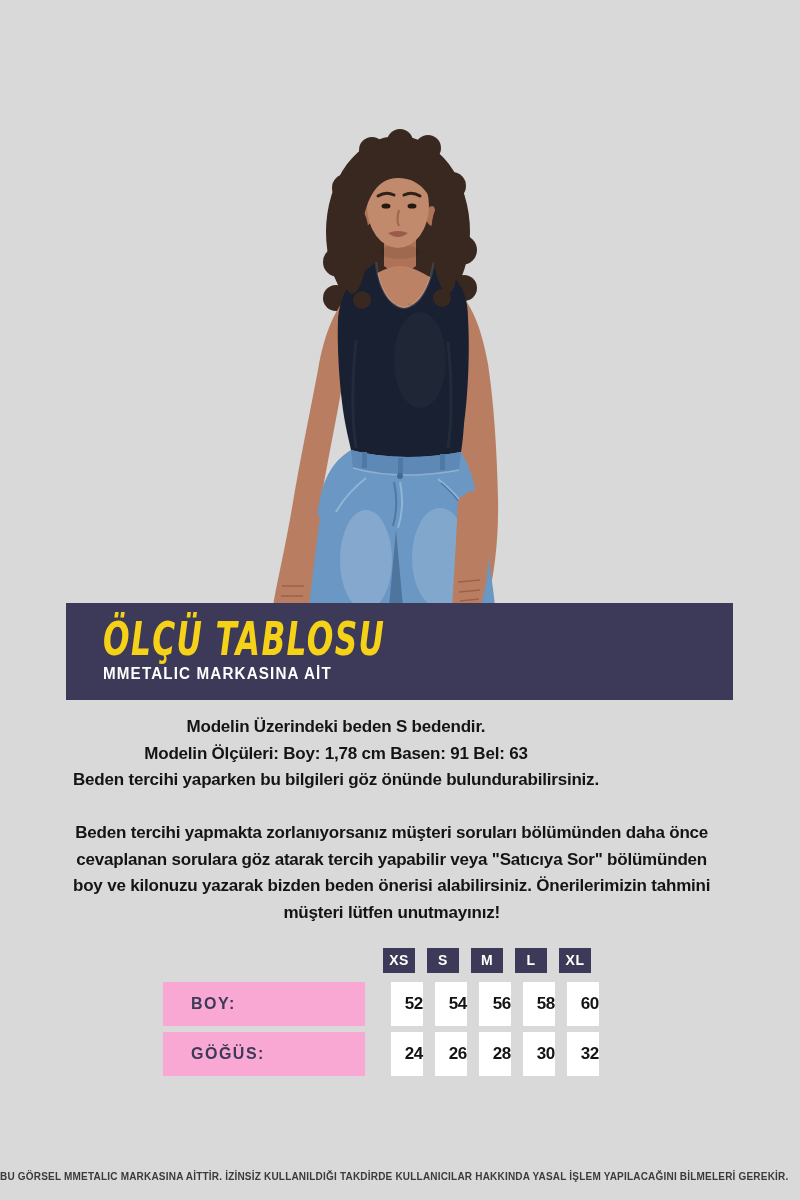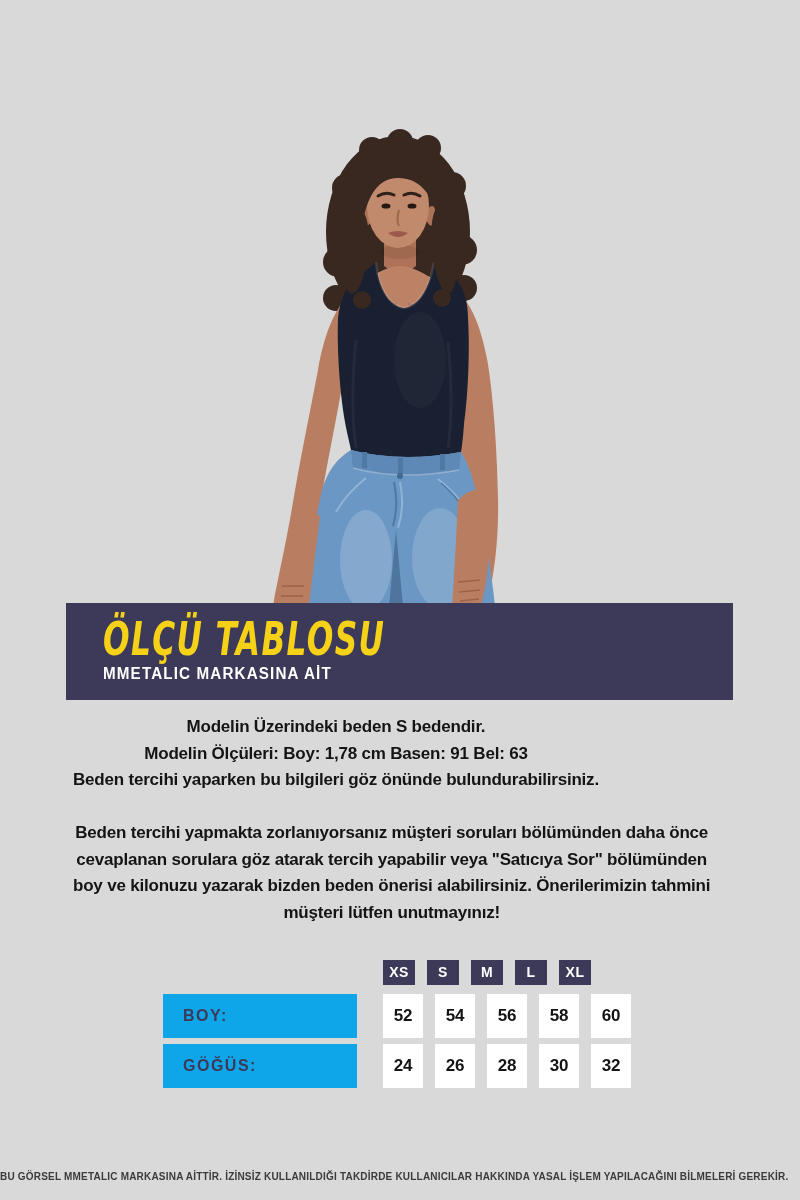--- a/index.html
+++ b/index.html
@@ -38,33 +38,33 @@
   }
   .intro { top:714px; }
   .note  { top:820px; }
 
   
   .size-table { position:absolute; left:163px; top:948px; z-index:2; }
   .header-row { display:flex; gap:12px; margin-left:220px; margin-bottom:9px; }
   .chip {
     width:32px; height:25px; background:#3c3a58; color:#ffffff;
     font-weight:bold; font-size:14px; line-height:25px;
-    text-align:center; letter-spacing:.5px;margin-top:12px;
+    text-align:center; letter-spacing:.5px;
   }
   .trow { display:flex; margin-bottom:6px; }
   .label-cell {
-    width:174px; height:44px; background:#0ea5e9; color:#3c3a58;
+    width:174px; height:44px; background:#f9a8d4; color:#3c3a58;
     font-weight:bold; font-size:16px; line-height:44px;
-    letter-spacing:1.5px; padding-left:20px;
+    letter-spacing:1.5px; padding-left:28px;
   }
   .vals { display:flex; gap:12px; margin-left:26px; }
   .val-cell {
-    width:40px; height:44px; background:#ffffff; color:#141414;
+    width:32px; height:44px; background:#ffffff; color:#141414;
     font-weight:bold; font-size:17px; line-height:44px;
-    text-align:center; letter-spacing:-0.3px;
+    text-align:right; letter-spacing:-0.3px;
   }
 
   
   .footer {
     position:absolute; left:0; right:0; top:1171px; z-index:2;
     text-align:left; font-size:10px; font-weight:bold;
     color:#3b3b3b; letter-spacing:.2px;
   }
 </style>
 </head>

